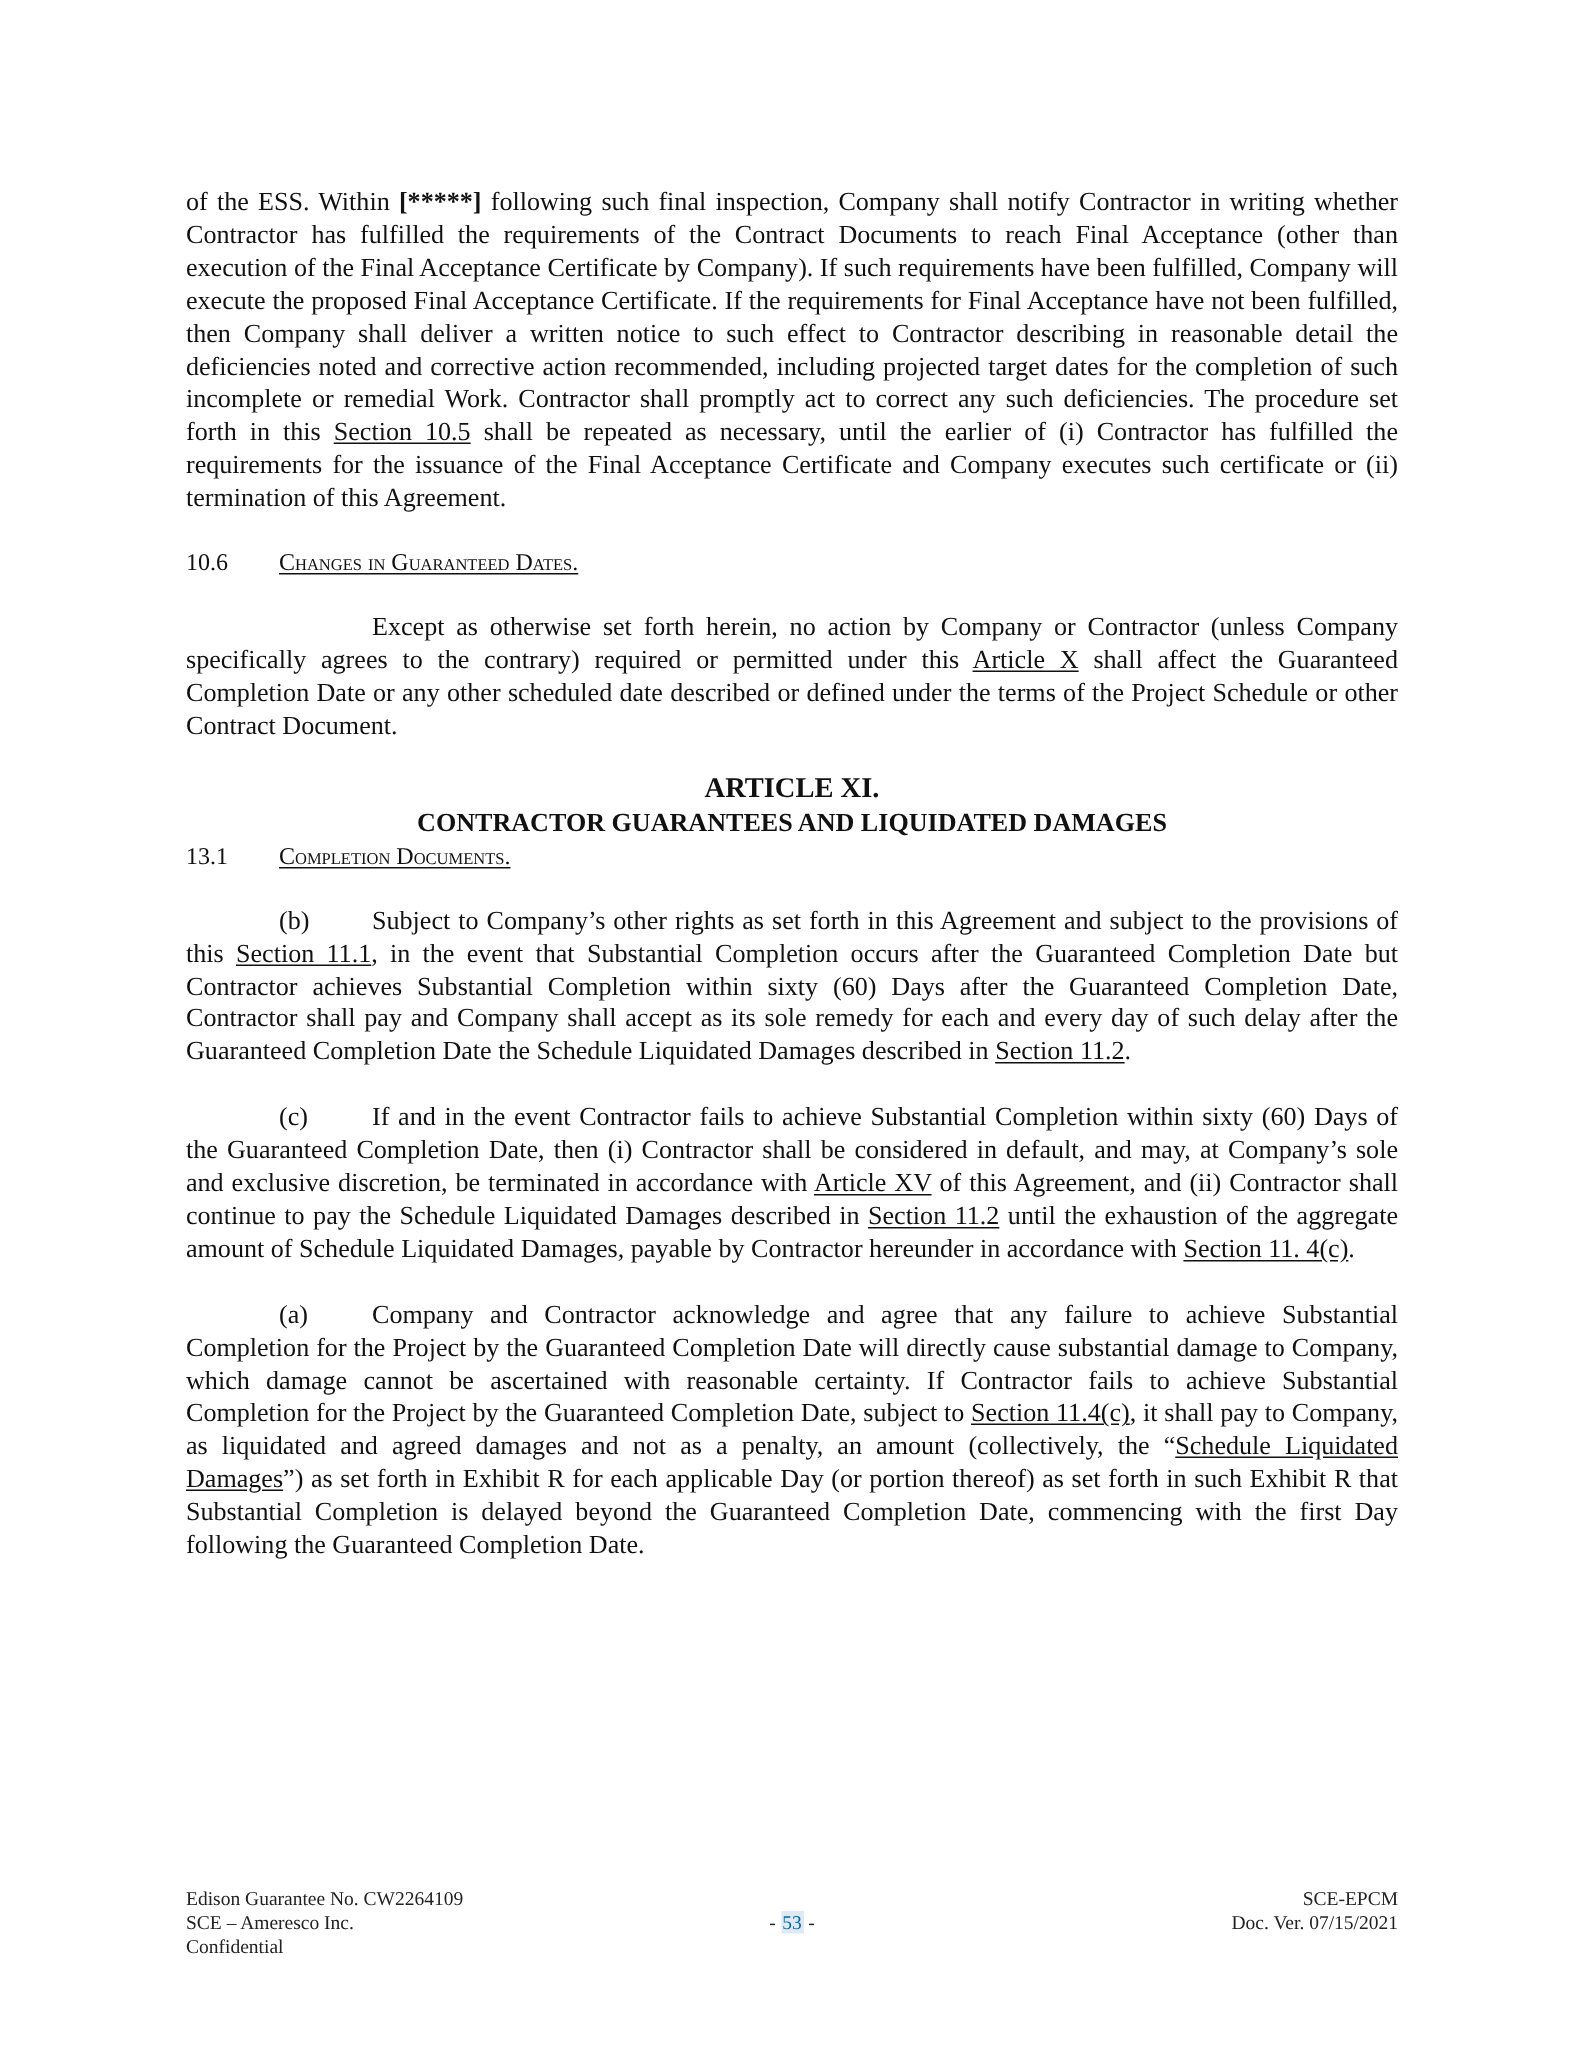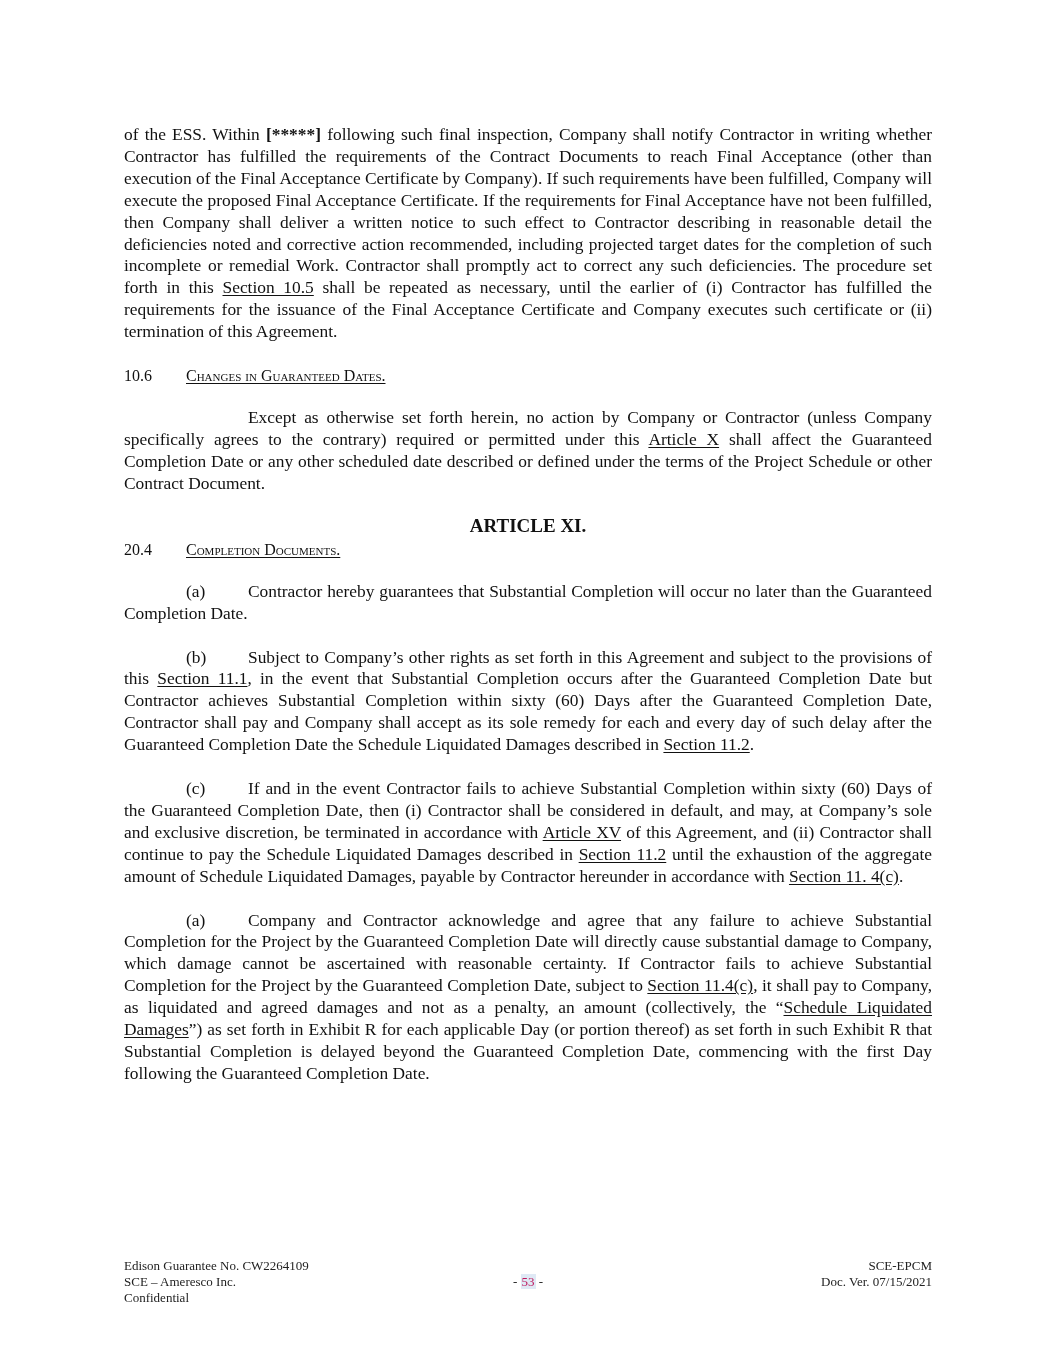--- a/index.html
+++ b/index.html
@@ -18,46 +18,46 @@
   .indent-big { text-indent: 124px; }
   .sub { text-indent: 62px; }
   .sub .lbl { display: inline-block; width: 62px; text-indent: 0; }
   .article { text-align: center; font-weight: bold; }
   .article .t1 { font-size: 19px; line-height: 22px; }
   .article .t2 { font-size: 17.4px; line-height: 22px; }
   .footer { position: absolute; top: 1258px; left: 124px; width: 808px; font-size: 13px; line-height: 16px; color: #222; }
   .footer .left { position: absolute; left: 0; top: 0; }
   .footer .right { position: absolute; right: 0; top: 0; text-align: right; }
   .footer .center { position: absolute; left: 0; right: 0; top: 16px; text-align: center; }
-  .pgnum { background: #dfe9f5; color: #be185d; padding: 0 1px; }
+  .pgnum { background: #dfe9f5; color: #0369a1; padding: 0 1px; }
 </style>
 </head>
 <body>
 
 <div class="page">
 
   <p class="para"><span>of the ESS.  Within </span><span class="b">[*****]</span><span> following such final inspection, Company shall notify Contractor in writing whether Contractor has fulfilled the requirements of the Contract Documents to reach Final Acceptance (other than execution of the Final Acceptance Certificate by Company).  If such requirements have been fulfilled, Company will execute the proposed Final Acceptance Certificate.  If the requirements for Final Acceptance have not been fulfilled, then Company shall deliver a written notice to such effect to Contractor describing in reasonable detail the deficiencies noted and corrective action recommended, including projected target dates for the completion of such incomplete or remedial Work.  Contractor shall promptly act to correct any such deficiencies.  The procedure set forth in this </span><span class="u">Section 10.5</span><span> shall be repeated as necessary, until the earlier of (i) Contractor has fulfilled the requirements for the issuance of the Final Acceptance Certificate and Company executes such certificate or (ii) termination of this Agreement.</span></p>
 
   <div class="heading-row">
     <span class="num">10.6</span>
     <span class="ttl">Changes in Guaranteed Dates.</span>
   </div>
 
   <p class="para indent-big"><span>Except as otherwise set forth herein, no action by Company or Contractor (unless Company specifically agrees to the contrary) required or permitted under this </span><span class="u">Article X</span><span> shall affect the Guaranteed Completion Date or any other scheduled date described or defined under the terms of the Project Schedule or other Contract Document.</span></p>
 
   <div class="article" style="margin-top:-2px; margin-bottom:2px;">
     <div class="t1">ARTICLE XI.</div>
+    <div class="t2">CONTRACTOR GUARANTEES AND LIQUIDATED DAMAGES</div>
   </div>
 
   <div class="heading-row">
-    <span class="num">20.4</span>
+    <span class="num">13.1</span>
     <span class="ttl">Completion Documents.</span>
   </div>
 
-  <p class="para sub"><span class="lbl">(a)</span><span>Contractor hereby guarantees that Substantial Completion will occur no later than the Guaranteed Completion Date.</span></p>
 
   <p class="para sub"><span class="lbl">(b)</span><span>Subject to Company’s other rights as set forth in this Agreement and subject to the provisions of this </span><span class="u">Section 11.1</span><span>, in the event that Substantial Completion occurs after the Guaranteed Completion Date but Contractor achieves Substantial Completion within sixty (60) Days after the Guaranteed Completion Date, Contractor shall pay and Company shall accept as its sole remedy for each and every day of such delay after the Guaranteed Completion Date the Schedule Liquidated Damages described in </span><span class="u">Section 11.2</span><span>.</span></p>
 
   <p class="para sub"><span class="lbl">(c)</span><span>If and in the event Contractor fails to achieve Substantial Completion within sixty (60) Days of the Guaranteed Completion Date, then (i) Contractor shall be considered in default, and may, at Company’s sole and exclusive discretion, be terminated in accordance with </span><span class="u">Article XV</span><span> of this Agreement, and (ii) Contractor shall continue to pay the Schedule Liquidated Damages described in </span><span class="u">Section 11.2</span><span> until the exhaustion of the aggregate amount of Schedule Liquidated Damages, payable by Contractor hereunder in accordance with </span><span class="u">Section 11. 4(c)</span><span>.</span></p>
 
 
   <p class="para sub"><span class="lbl">(a)</span><span>Company and Contractor acknowledge and agree that any failure to achieve Substantial Completion for the Project by the Guaranteed Completion Date will directly cause substantial damage to Company, which damage cannot be ascertained with reasonable certainty.  If Contractor fails to achieve Substantial Completion for the Project by the Guaranteed Completion Date, subject to </span><span class="u">Section 11.4(c)</span><span>, it shall pay to Company, as liquidated and agreed damages and not as a penalty, an amount (collectively, the “</span><span class="u">Schedule Liquidated Damages</span><span>”) as set forth in Exhibit R for each applicable Day (or portion thereof) as set forth in such Exhibit R that Substantial Completion is delayed beyond the Guaranteed Completion Date, commencing with the first Day following the Guaranteed Completion Date.</span></p>
 
 </div>
 

